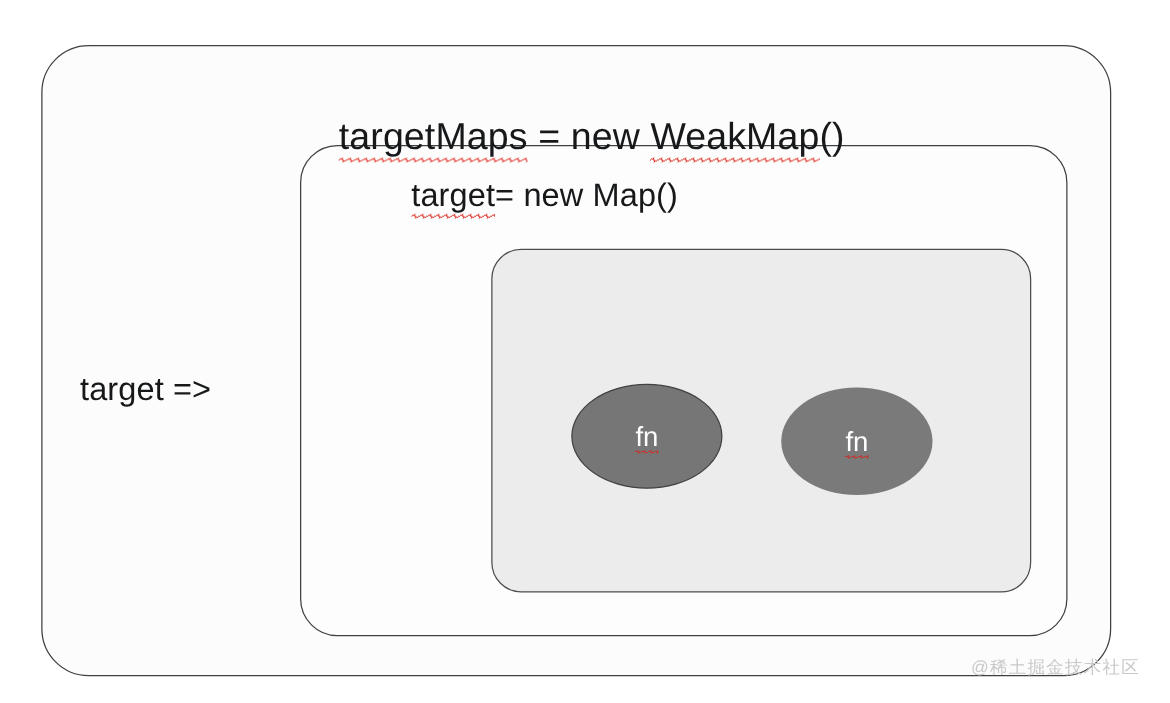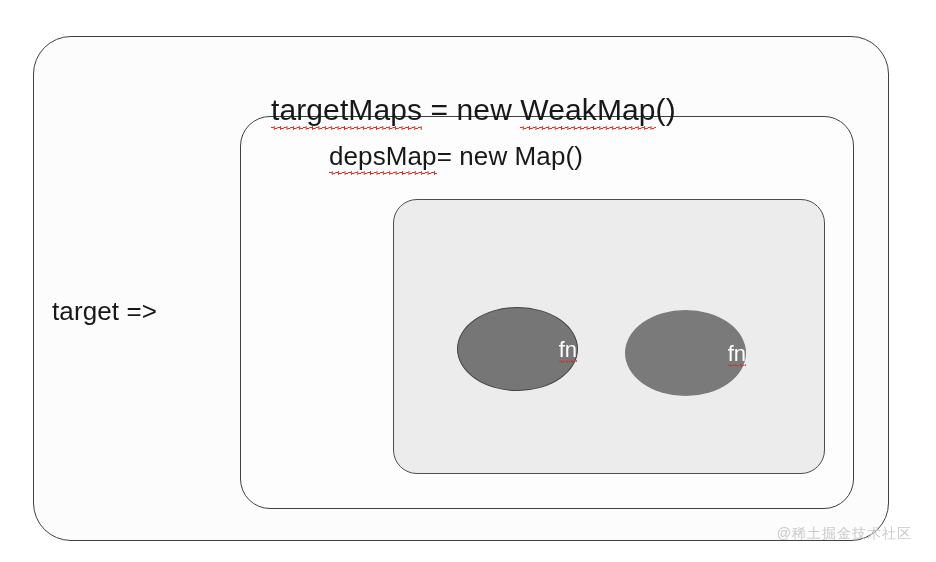--- a/index.html
+++ b/index.html
@@ -105,39 +105,39 @@
     top: 141px;
     font-size: 26px;
   }
   #label-deps {
     left: 473px;
     top: 225px;
     font-size: 25px;
   }
 
   #label-target {
-    left: 52px;
+    left: 64px;
     top: 296px;
     font-size: 26px;
   }
   #label-key {
     left: 265px;
     top: 297px;
     font-size: 26px;
   }
 
   
   .fn-node {
     position: absolute;
     box-sizing: border-box;
     border-radius: 50%;
     background: #767676;
     display: flex;
     align-items: center;
-    justify-content: flex-end;
+    justify-content: center;
   }
   .fn-node .fn-text {
     color: #ffffff;
     font-size: 22px;
     line-height: 1;
     position: relative;
     top: 1px;
   }
   #fn-node-1 {
     left: 457px;
@@ -173,21 +173,21 @@
 <div id="canvas">
 
   <div class="box" id="outer-box"></div>
 
   <div class="box" id="middle-box"></div>
 
   <div class="box" id="inner-box"></div>
 
   <div class="caption" id="label-targetmaps"><span class="squiggle">targetMaps</span><span> = new </span><span class="squiggle">WeakMap</span><span>()</span></div>
 
-  <div class="caption" id="label-depsmap"><span class="squiggle">depsMap</span><span>= new Map()</span></div>
+  <div class="caption" id="label-depsmap"><span class="squiggle">target</span><span>= new Map()</span></div>
 
 
   <div class="caption" id="label-target">target =&gt;</div>
 
 
   <div class="fn-node" id="fn-node-1">
     <span class="fn-text squiggle light">fn</span>
   </div>
 
   <div class="fn-node" id="fn-node-2">

